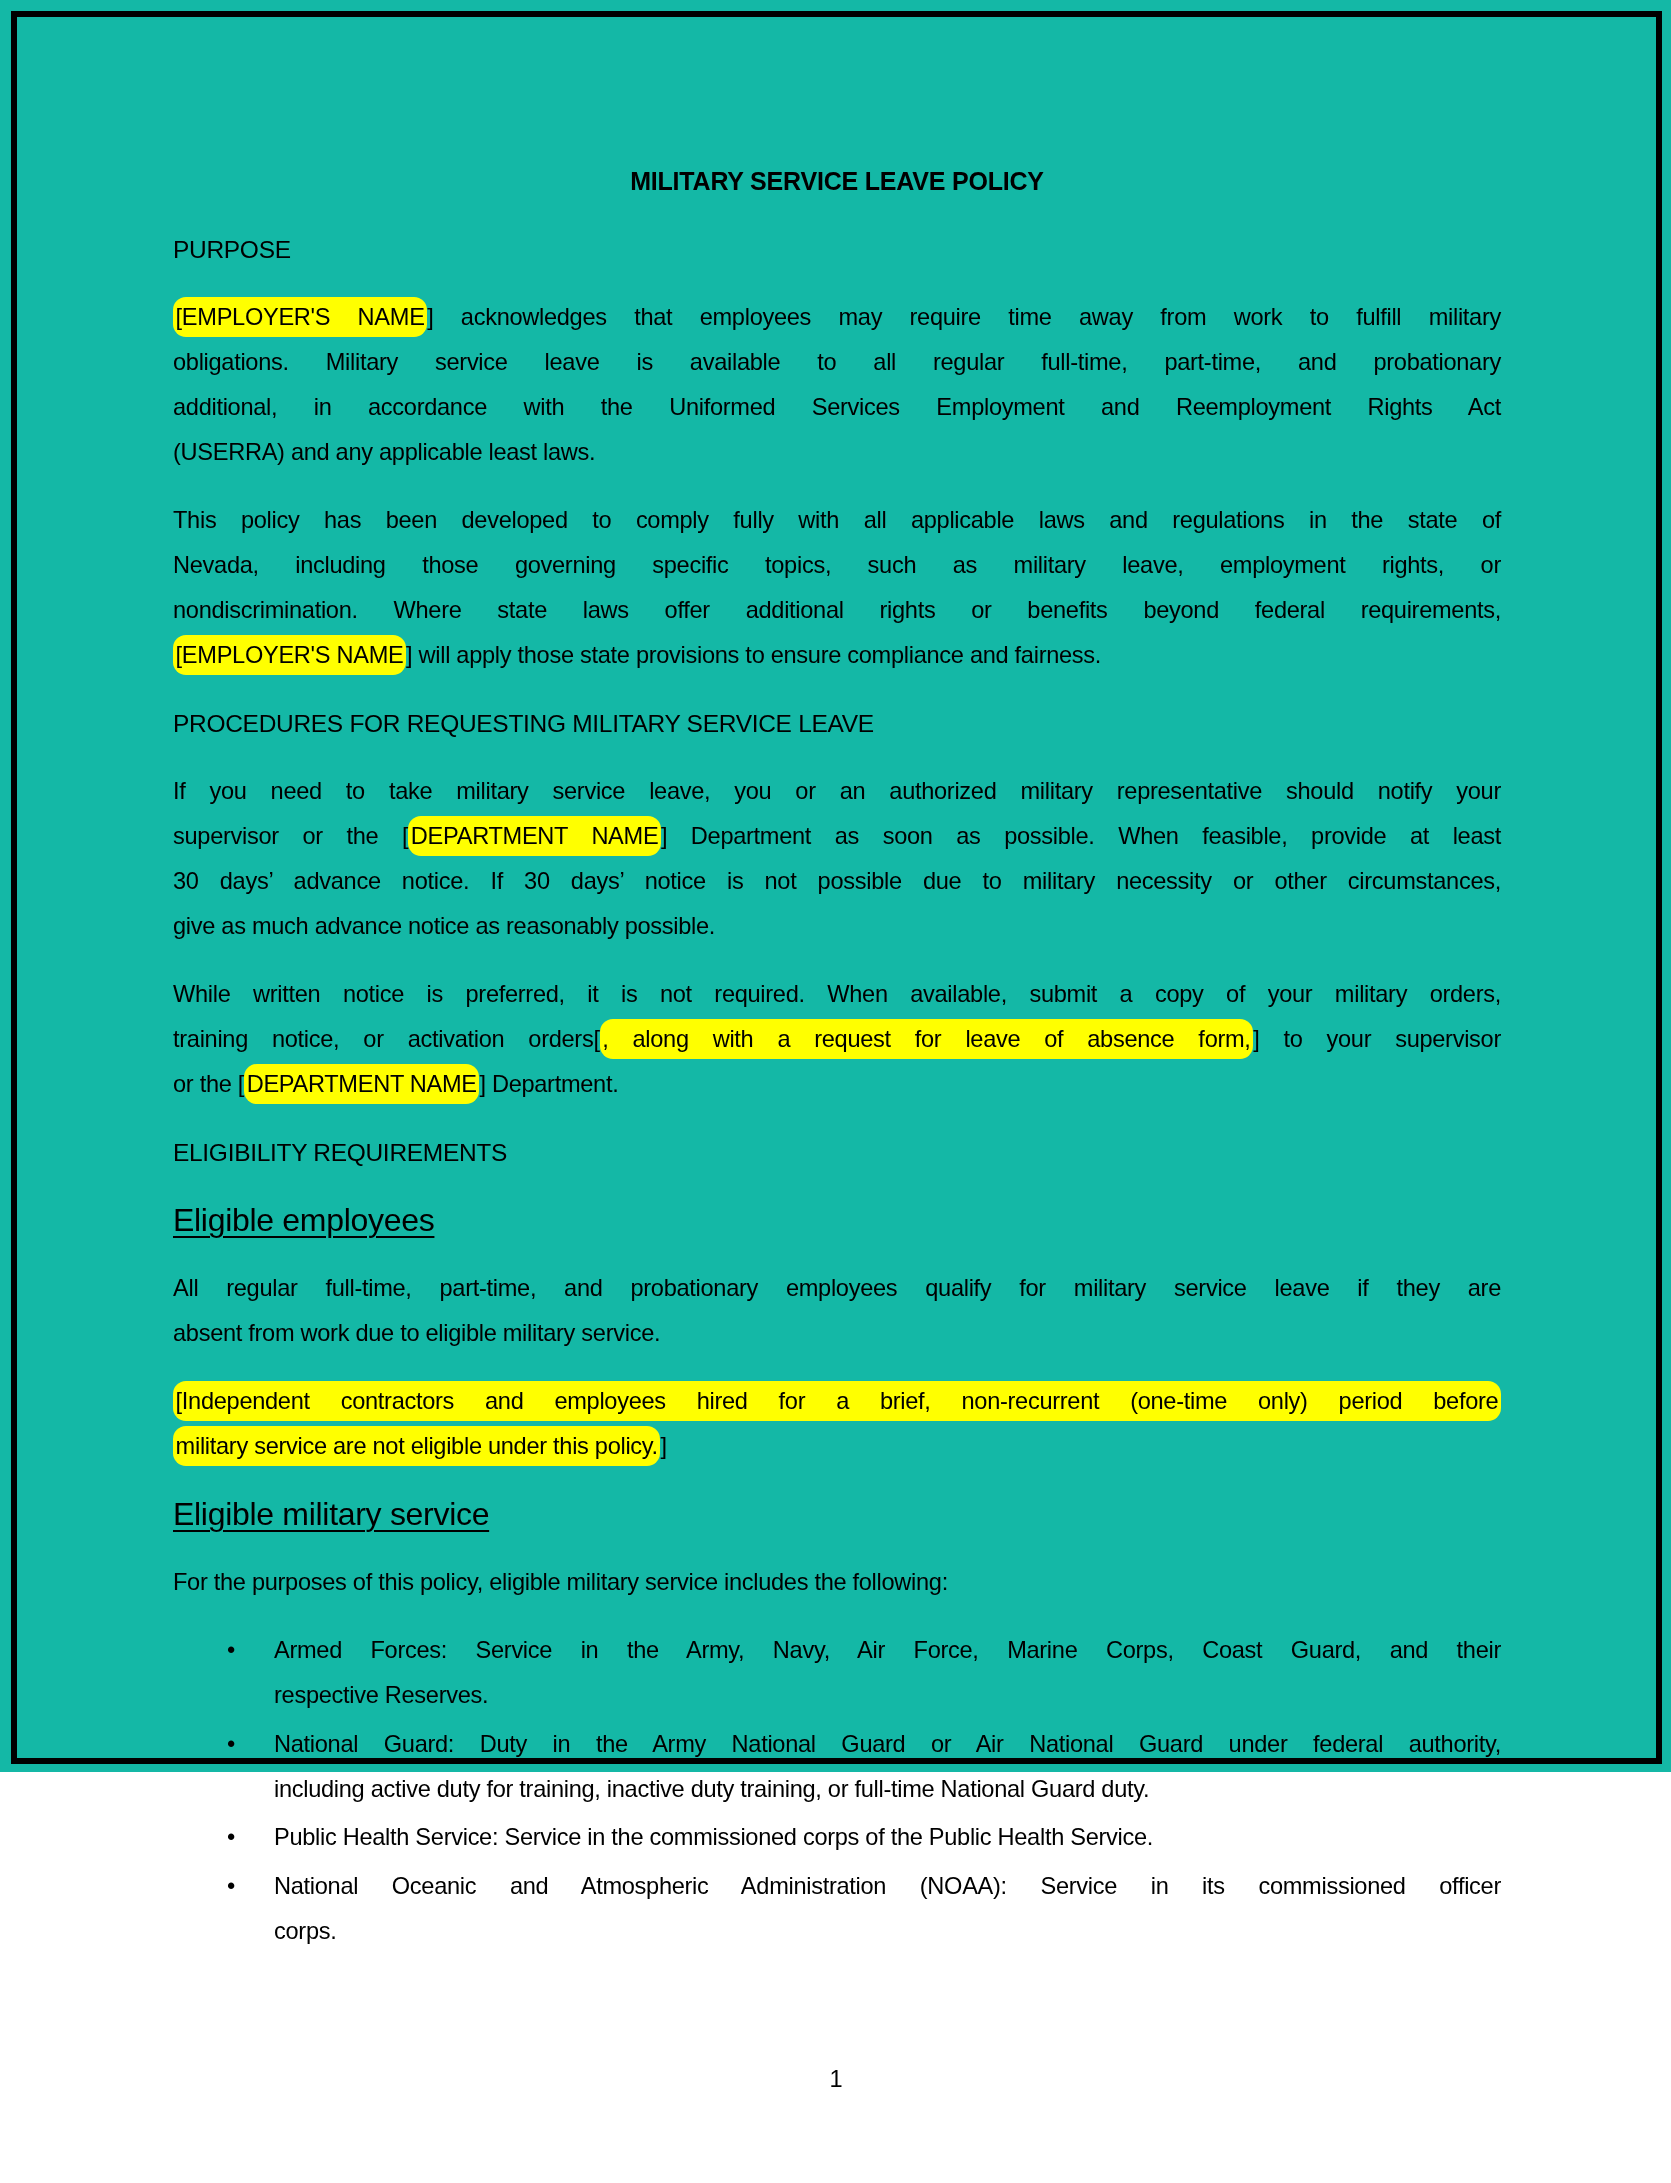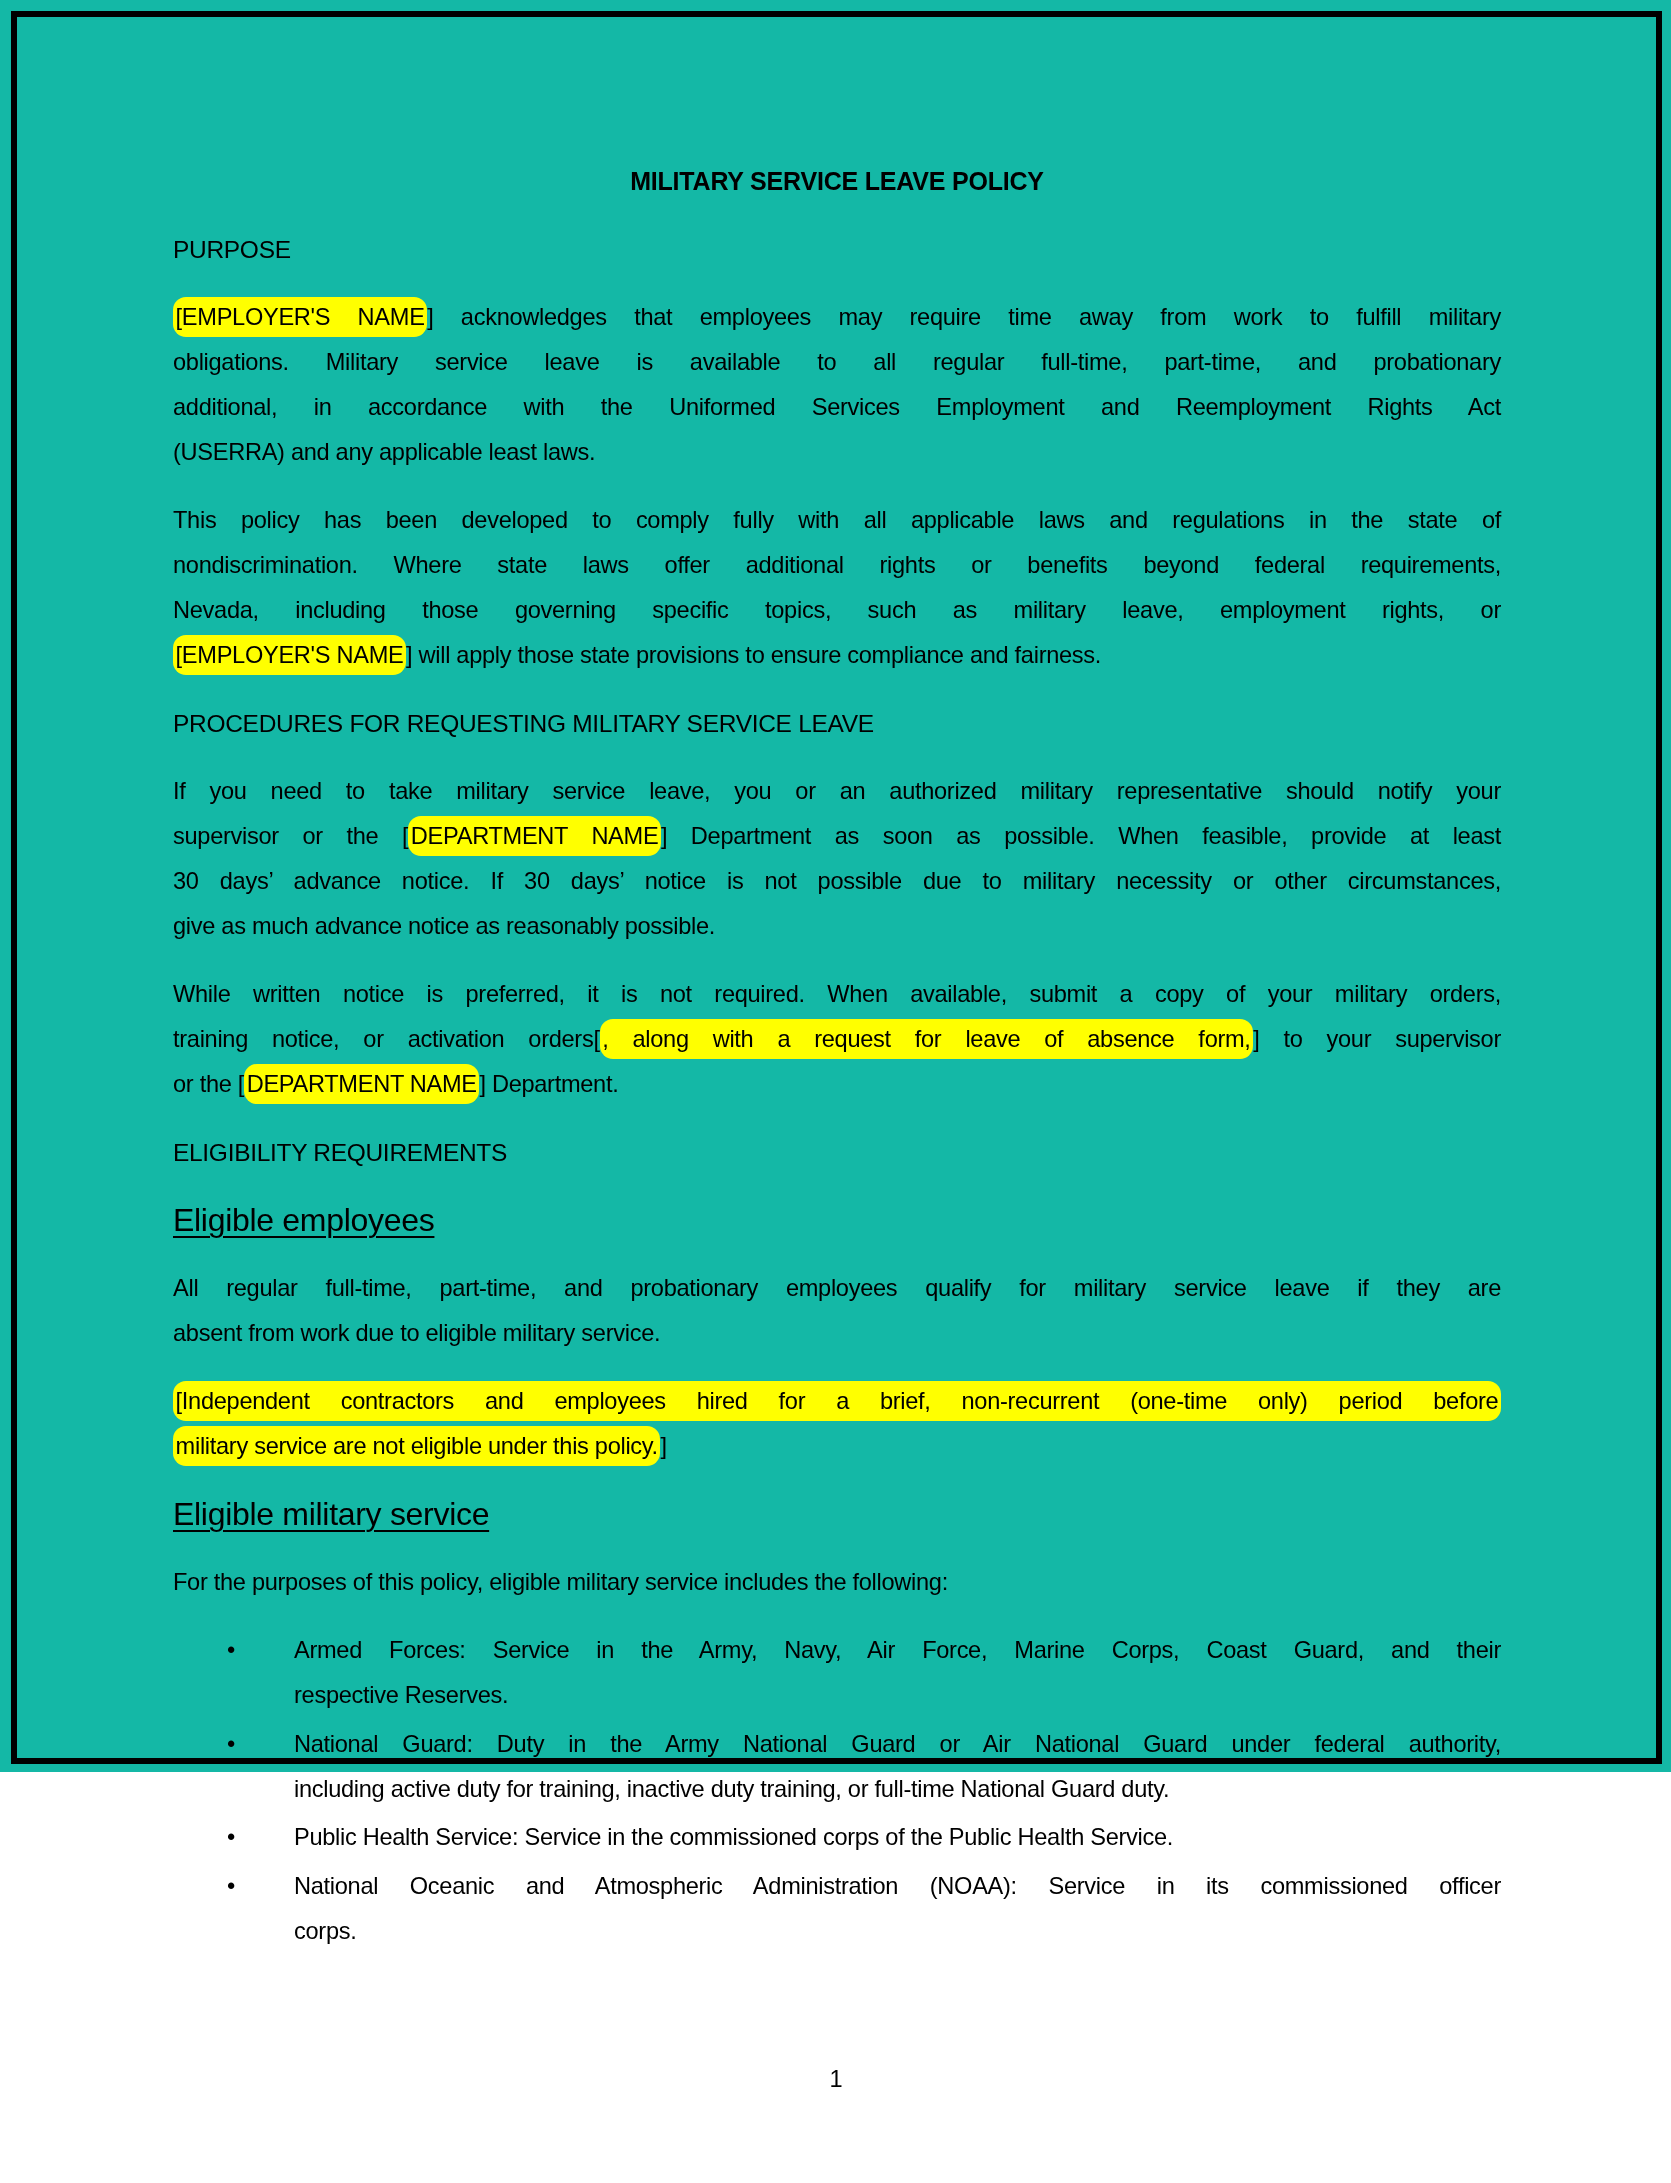--- a/index.html
+++ b/index.html
@@ -15,21 +15,21 @@
   .heading{font-weight:normal;font-size:24.5px;}
   .subheading{font-size:32px;text-decoration:underline;
         text-underline-offset:5.2px;text-decoration-thickness:1.7px;}
   .line{text-align:justify;text-align-last:justify;}
   .line.last{text-align-last:left;}
   mark{background:#ffff00;color:inherit;padding:7px 2.6px;border-radius:13px;}
   .bullets{margin-top:0;}
   .bullet-item{display:flex;margin-bottom:3.5px;}
   .bullet-marker{flex:none;width:101px;padding-left:54px;box-sizing:border-box;
         font-size:23.6px;line-height:45px;}
-  .bullet-text{flex:1;min-width:0;margin-left:20px;}
+  .bullet-text{flex:1;min-width:0;}
   .page-number{position:absolute;left:0;width:1672px;top:2057px;height:45px;
         line-height:45px;text-align:center;font-size:23.6px;
         font-family:"Liberation Sans",sans-serif;color:#000000;}
 </style>
 </head>
 <body>
 
 <div class="page">
   <div class="page-border"></div>
   <div class="content">
@@ -37,22 +37,22 @@
     <div id="blocks">
         <div class="heading block">PURPOSE</div>
         <div class="paragraph block">
           <div class="line"><mark>[EMPLOYER'S NAME</mark><span>] acknowledges that employees may require time away from work to fulfill military</span></div>
           <div class="line"><span>obligations. Military service leave is available to all regular full-time, part-time, and probationary</span></div>
           <div class="line"><span>additional, in accordance with the Uniformed Services Employment and Reemployment Rights Act</span></div>
           <div class="line last"><span>(USERRA) and any applicable least laws.</span></div>
         </div>
         <div class="paragraph block">
           <div class="line"><span>This policy has been developed to comply fully with all applicable laws and regulations in the state of</span></div>
+          <div class="line"><span>Nevada, including those governing specific topics, such as military leave, employment rights, or</span></div>
           <div class="line"><span>nondiscrimination. Where state laws offer additional rights or benefits beyond federal requirements,</span></div>
-          <div class="line"><span>Nevada, including those governing specific topics, such as military leave, employment rights, or</span></div>
           <div class="line last"><mark>[EMPLOYER'S NAME</mark><span>] will apply those state provisions to ensure compliance and fairness.</span></div>
         </div>
         <div class="heading block">PROCEDURES FOR REQUESTING MILITARY SERVICE LEAVE</div>
         <div class="paragraph block">
           <div class="line"><span>If you need to take military service leave, you or an authorized military representative should notify your</span></div>
           <div class="line"><span>supervisor or the [</span><mark>DEPARTMENT NAME</mark><span>] Department as soon as possible. When feasible, provide at least</span></div>
           <div class="line"><span>30 days’ advance notice. If 30 days’ notice is not possible due to military necessity or other circumstances,</span></div>
           <div class="line last"><span>give as much advance notice as reasonably possible.</span></div>
         </div>
         <div class="paragraph block">

